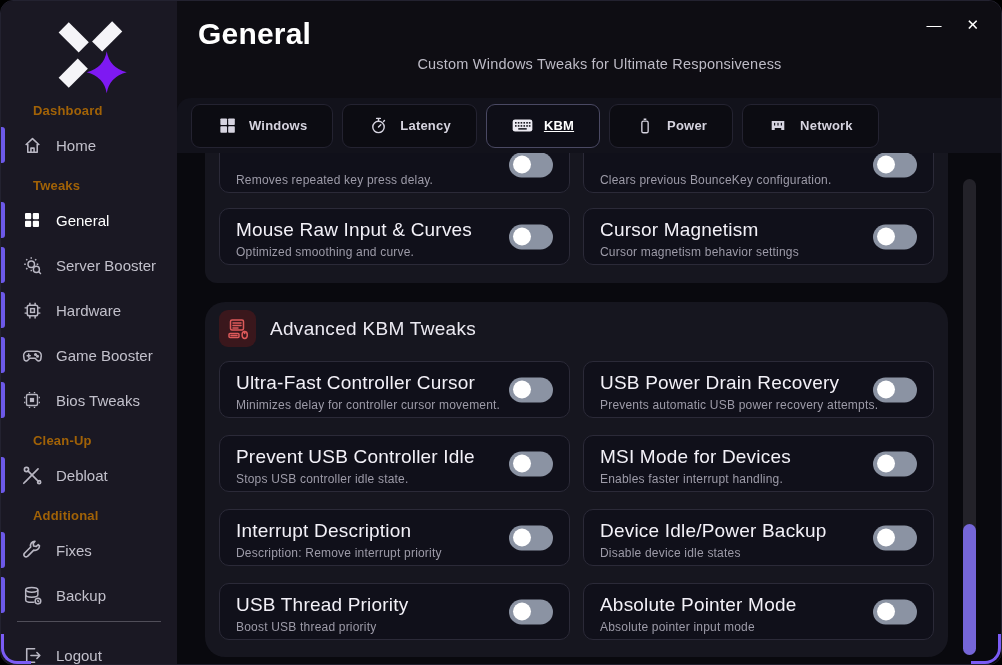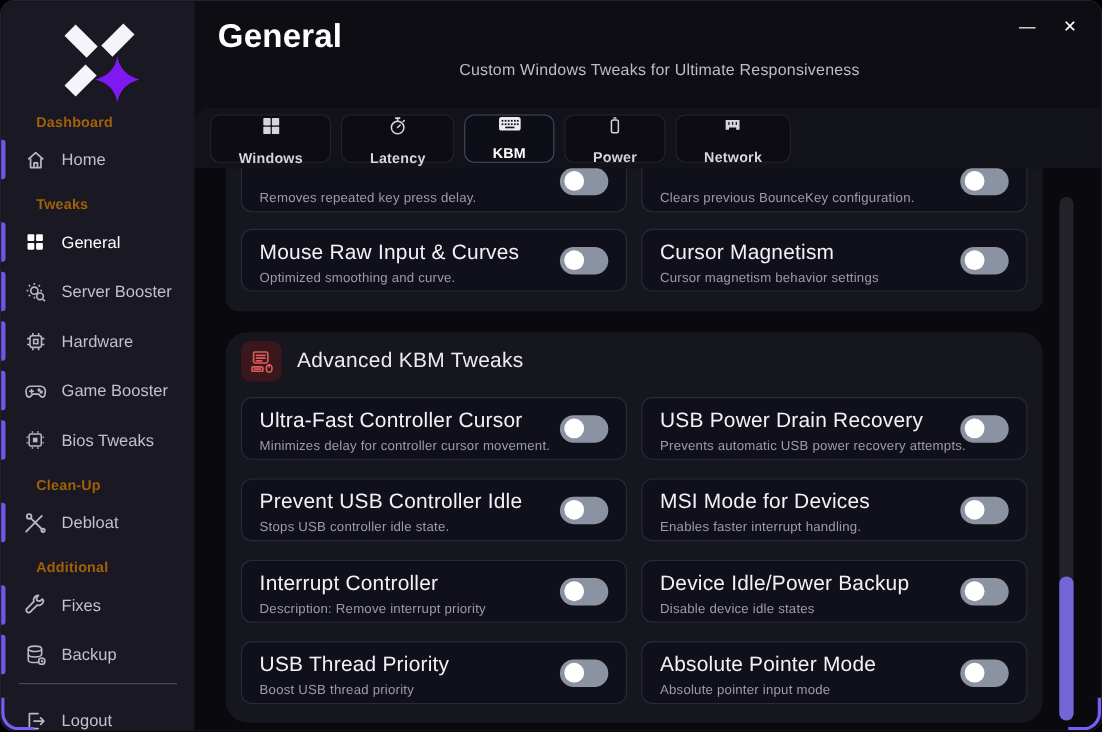--- a/index.html
+++ b/index.html
@@ -32,25 +32,25 @@
   .main { flex:1; display:flex; flex-direction:column; min-width:0; background:#0e0d13; }
   .titlebar { height:97px; position:relative; padding:14px 0 0 21px; }
   .page-title { font-size:30px; line-height:37px; font-weight:700; color:#ffffff; letter-spacing:.2px; }
   .page-subtitle { font-size:14.5px; color:#bdbbc6; margin-top:4px; letter-spacing:.2px;text-align:center; }
   .win-controls { position:absolute; top:15px; right:22px; display:flex; gap:25px; align-items:center; }
   .win-btn { color:#ffffff; font-size:15px; line-height:18px; cursor:pointer; background:none; border:none; font-family:inherit; }
 
   
   .tabbar { height:55px; background:#12121b; border-top-left-radius:14px; display:flex; align-items:center; padding-left:14px; gap:9px; }
   .tab { height:44px; padding:0 25px; display:inline-flex; align-items:center; gap:12px;
-         background:#0c0c12; border:1px solid #242331; border-radius:9px; cursor:pointer;flex-direction:column; }
+         background:#0c0c12; border:1px solid #242331; border-radius:9px; cursor:pointer; }
   .tab-icon { width:20px; height:20px; display:grid; place-items:center; color:#d6d4e0; }
   .tab-label { font-size:13px; font-weight:700; color:#d6d4df; letter-spacing:.2px; }
   .tab.active { border-color:#4a4963; background:#0e0e17; }
-  .tab.active .tab-label { color:#ffffff; }
+  .tab.active .tab-label { color:#ffffff;text-decoration:underline; }
 
   
   .content { flex:1; position:relative; overflow:hidden; background:#09090e; }
   .panels { width:743px; margin-left:28px; }
   .panel { background:#16161f; border-radius:12px; }
   .panel-top { margin-top:-35px; padding:18px 14px; margin-bottom:19px; }
   .panel-adv { padding:8px 14px 17px 14px;border-radius:20px; }
   .cards-grid { display:grid; grid-template-columns:1fr 1fr; column-gap:13px; }
   .panel-top .cards-grid { row-gap:15px; }
   .panel-adv .cards-grid { row-gap:17px; }
@@ -382,21 +382,21 @@
 
   <div class="card">
     <div class="card-title">MSI Mode for Devices</div>
     <div class="card-desc">Enables faster interrupt handling.</div>
     <div class="toggle">
                   <div class="knob"></div>
                 </div>
   </div>
 
   <div class="card">
-    <div class="card-title">Interrupt Controller</div>
+    <div class="card-title">Interrupt Description</div>
     <div class="card-desc">Description: Remove interrupt priority</div>
     <div class="toggle">
                   <div class="knob"></div>
                 </div>
   </div>
 
   <div class="card">
     <div class="card-title">Device Idle/Power Backup</div>
     <div class="card-desc">Disable device idle states</div>
     <div class="toggle">

